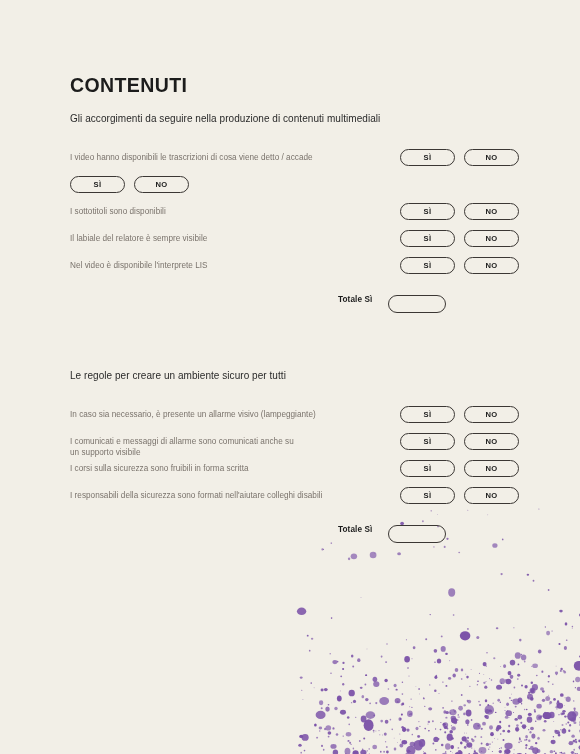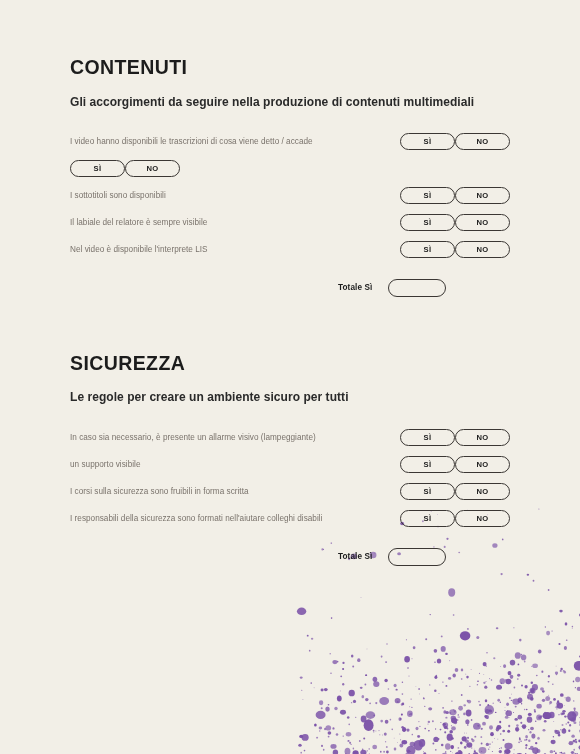--- a/index.html
+++ b/index.html
@@ -30,35 +30,35 @@
   }
 
   
   .content {
     position: relative;
     z-index: 2;
     padding: 0 0 0 70px;
   }
 
   .section { position: relative; }
-  .section-contenuti { padding-top: 58px; }
+  .section-contenuti { padding-top: 76px; }
   .section-sicurezza { padding-top: 57px; }
 
   h1.section-title {
     font-size: 19.5px;
     font-weight: bold;
     color: #1c1c1c;
     letter-spacing: 0.4px;
     margin: 0 0 17px 0;
     line-height: 1;
   }
 
   .section-subtitle {
-    font-size: 12px;
-    font-weight: bold;
+    font-size: 10px;
+    font-weight: normal;
     color: #2a2a2a;
     letter-spacing: 0.05px;
     margin: 0 0 24px 0;
     line-height: 1.2;
   }
 
   
   .q-row {
     display: flex;
     align-items: flex-start;
@@ -72,20 +72,21 @@
     font-size: 8.2px;
     color: #7a736c;
     line-height: 1.45;
     padding-top: 3px;
     letter-spacing: 0.02px;
   }
   .q-text .l2 { display: block; }
 
   .q-buttons {
     display: flex;
+    gap: 9px;
     padding-top: 0px;
   }
 
   .pill {
     width: 55px;
     height: 17px;
     border: 1.1px solid #3b3734;
     border-radius: 9px;
     background: transparent;
     display: flex;
@@ -97,21 +98,20 @@
     letter-spacing: 0.4px;
     box-sizing: border-box;
     cursor: pointer;
     padding: 0;
     font-family: "Liberation Sans", sans-serif;
   }
 
   
   .total-row {
     display: flex;
-    align-items: center;
     margin-top: 11px;
     padding-left: 268px;
   }
   .total-label {
     font-size: 8.2px;
     font-weight: bold;
     color: #1c1c1c;
     margin-right: 16px;
     letter-spacing: 0.1px;
   }
@@ -879,35 +879,35 @@
         </div>
       </div>
 
       <div class="total-row">
         <span class="total-label">Totale Sì</span>
         <input class="total-box" type="text" value="" style="">
       </div>
     </div>
 
     <div class="section section-sicurezza">
-      <h1 class="section-title">SICUREZZA</h1>
       <div class="section-subtitle">Le regole per creare un ambiente sicuro per tutti</div>
 
       <div class="q-row">
         <div class="q-text">
           <span>In caso sia necessario, è presente un allarme visivo (lampeggiante)</span>
         </div>
         <div class="q-buttons">
           <button class="pill">SÌ</button>
           <button class="pill">NO</button>
         </div>
       </div>
 
       <div class="q-row two-line">
         <div class="q-text">
+          <span>I comunicati e messaggi di allarme sono comunicati anche su</span>
           <span class="l2">un supporto visibile</span>
         </div>
         <div class="q-buttons">
           <button class="pill">SÌ</button>
           <button class="pill">NO</button>
         </div>
       </div>
 
       <div class="q-row">
         <div class="q-text">

